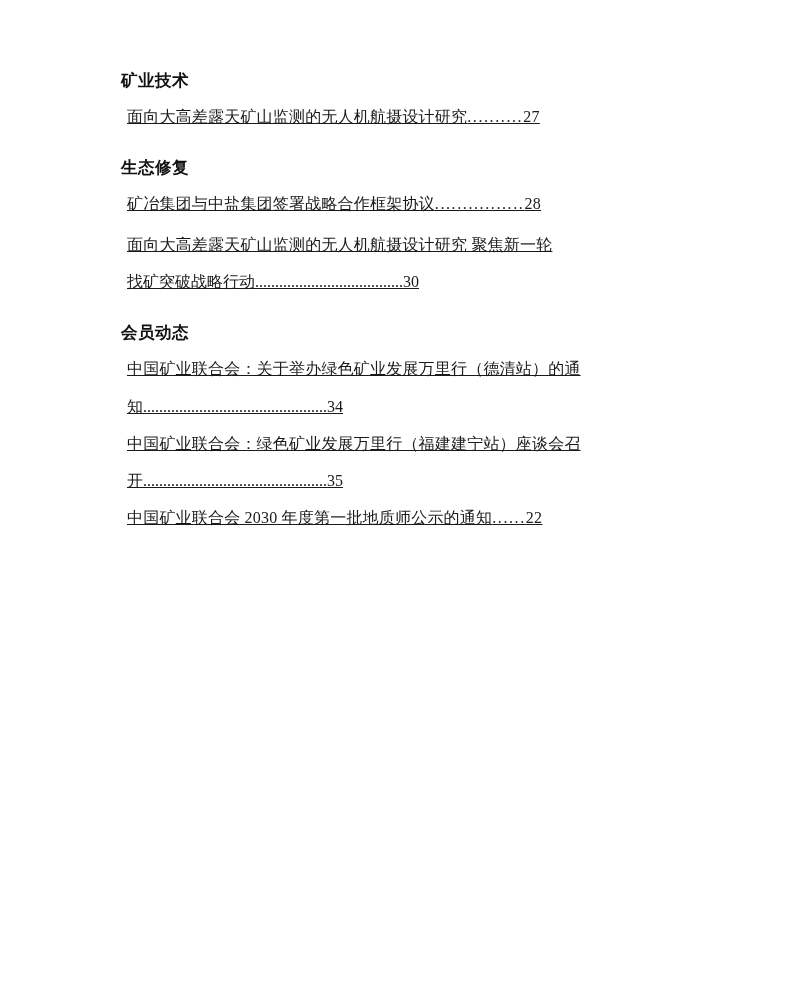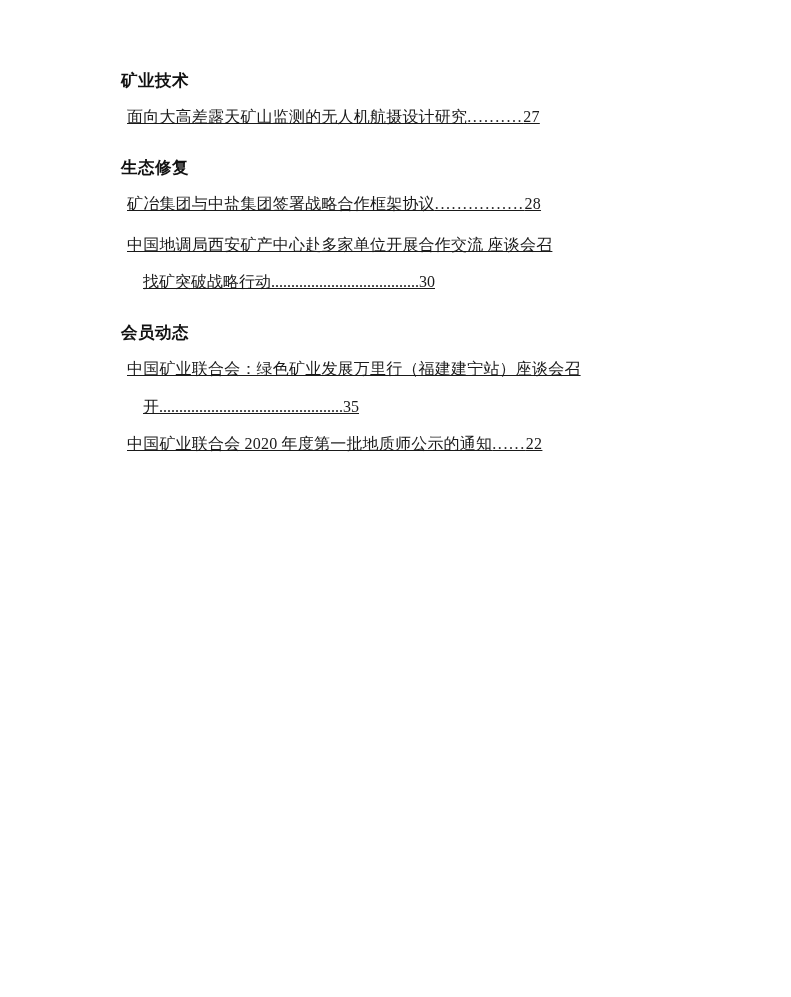--- a/index.html
+++ b/index.html
@@ -62,21 +62,20 @@
   .entry-wrap {
     display: block;
     text-decoration: underline;
   }
   .entry-line2 {
     display: block;
     font-size: 16px;
     line-height: 2.32;
     padding-left: 6px;
     white-space: nowrap;
-    margin-left: 16px;
   }
 </style>
 </head>
 <body>
 
 <div class="page">
   <div class="toc">
 
     <div class="section">
       <div class="section-title">矿业技术</div>
@@ -92,40 +91,48 @@
       <div class="entry-wrap">
         <div class="entry">
           <span class="etext">矿冶集团与中盐集团签署战略合作框架协议</span><span class="leader">................</span><span class="pg">28</span>
         </div>
       </div>
     </div>
 
     <div class="section">
       <div class="entry-wrap">
         <div class="entry">
-          <span class="etext">中国地调局西安矿产中心赴多家单位开展合作交流  座谈会召</span>
+          <span class="etext">面向大高差露天矿山监测的无人机航摄设计研究  聚焦新一轮</span>
         </div>
         <div class="entry-line2">
           <span class="etext">找矿突破战略行动</span><span class="leader">.....................................</span><span class="pg">30</span>
         </div>
       </div>
     </div>
 
 
     <div class="section">
       <div class="section-title">会员动态</div>
       <div class="entry-wrap">
         <div class="entry">
+          <span class="etext">中国矿业联合会：关于举办绿色矿业发展万里行（德清站）的通</span>
+        </div>
+        <div class="entry-line2">
+          <span class="etext">知</span><span class="leader">..............................................</span><span class="pg">34</span>
+        </div>
+      </div>
+      <div class="entry-wrap">
+        <div class="entry">
           <span class="etext">中国矿业联合会：绿色矿业发展万里行（福建建宁站）座谈会召</span>
         </div>
         <div class="entry-line2">
           <span class="etext">开</span><span class="leader">..............................................</span><span class="pg">35</span>
         </div>
       </div>
       <div class="entry-wrap">
         <div class="entry">
-          <span class="etext">中国矿业联合会 2020 年度第一批地质师公示的通知</span><span class="leader">......</span><span class="pg">22</span>
+          <span class="etext">中国矿业联合会 2030 年度第一批地质师公示的通知</span><span class="leader">......</span><span class="pg">22</span>
         </div>
       </div>
     </div>
 
   </div>
 </div>
 
 </body></html>

